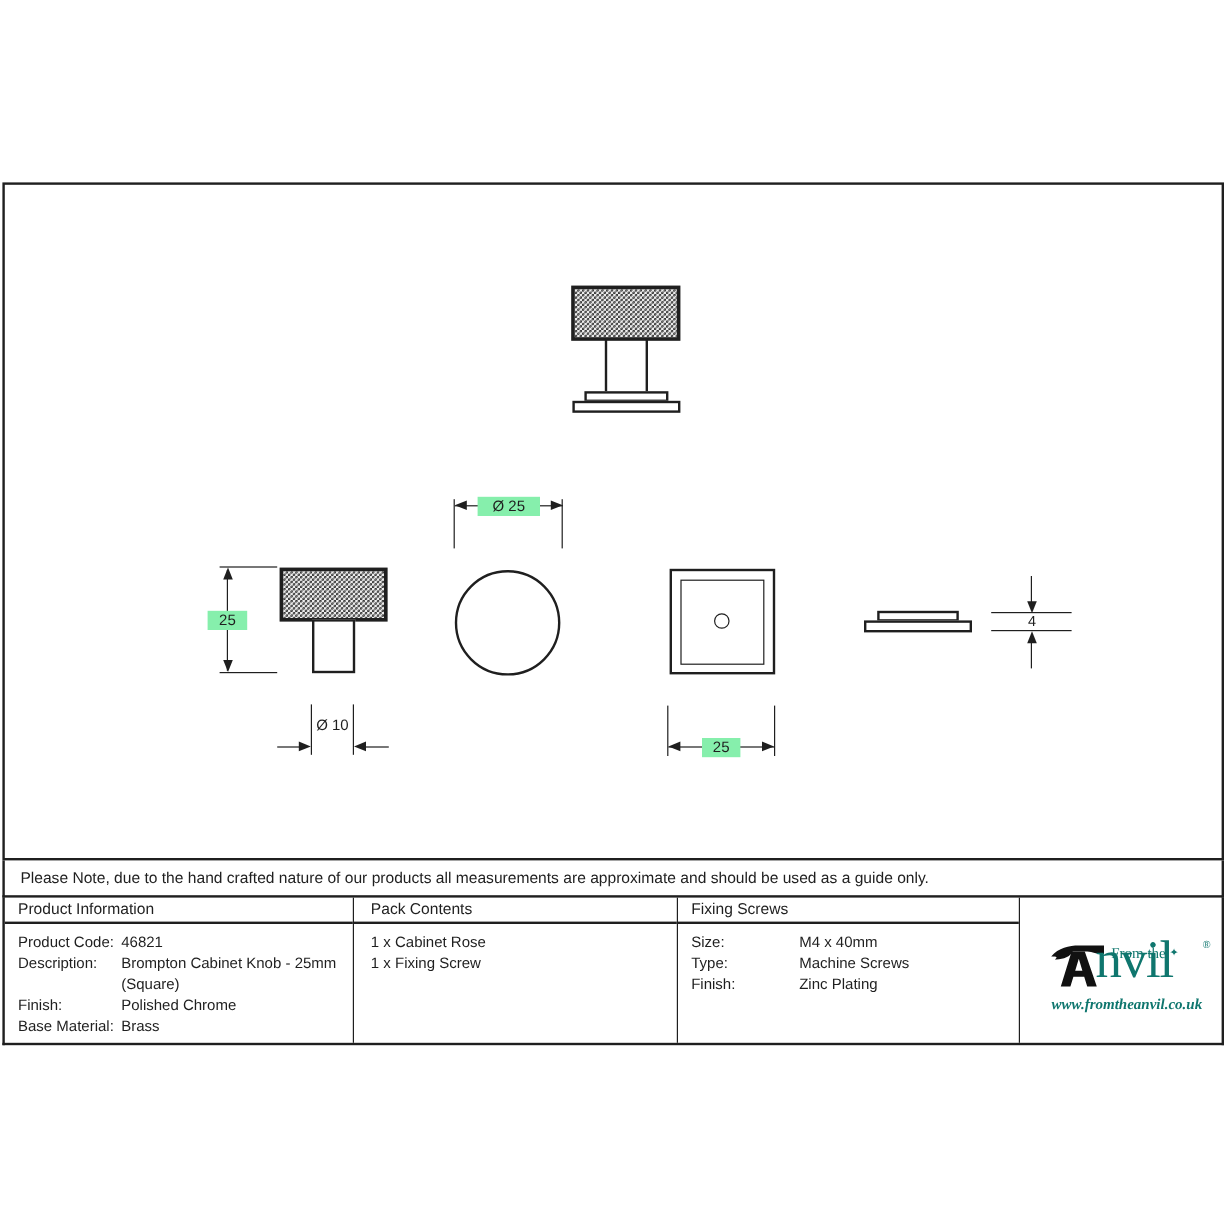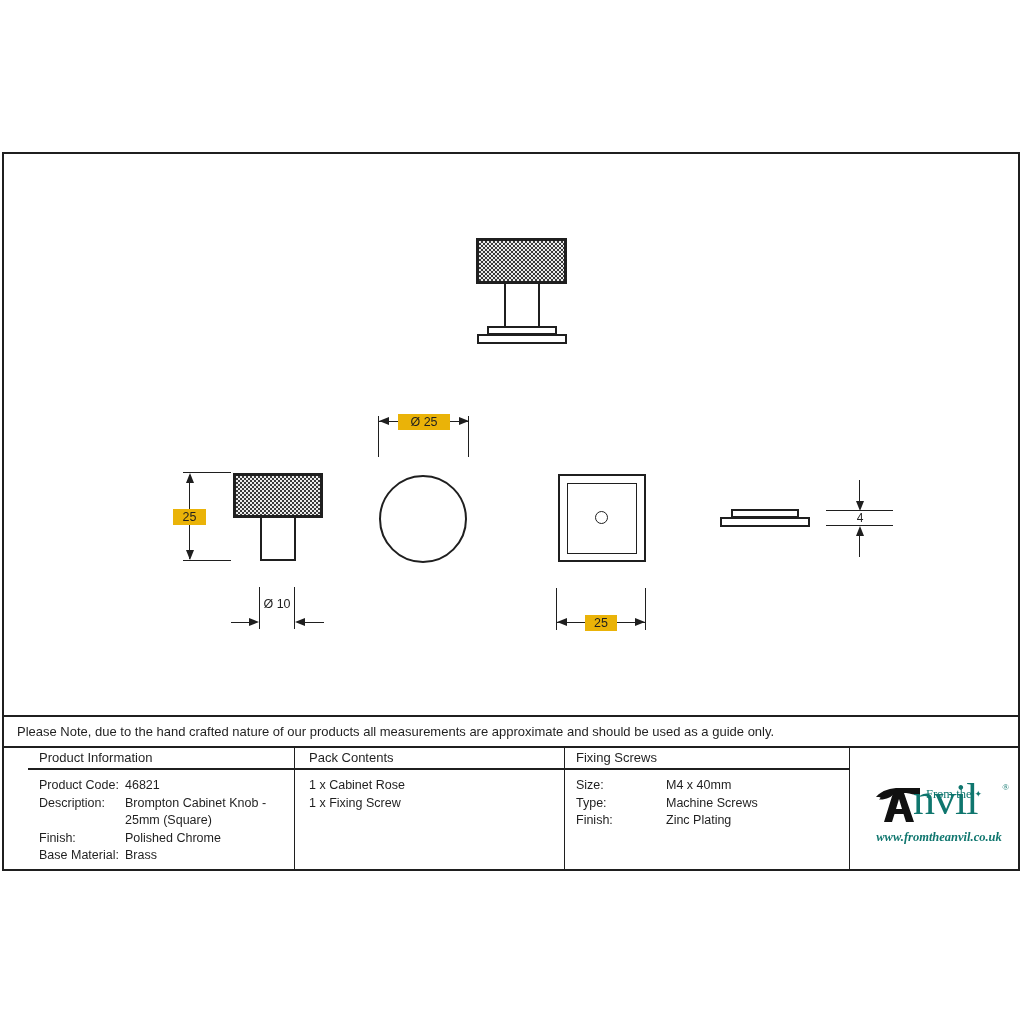--- a/index.html
+++ b/index.html
@@ -20,21 +20,21 @@
   .kv3{display:grid;grid-template-columns:90px 1fr;align-items:start;}
   
   .hline{border-top:1.3px solid #1f1f1f;height:0;}
   .vline{border-left:1.3px solid #1f1f1f;width:0;}
   .outline{border:2px solid #1f1f1f;background:#fff;}
   .knurl{border:3px solid #1f1f1f;background-color:#ececec;
     background-image:
       linear-gradient(45deg,#3a3a3a 25%,transparent 25%,transparent 75%,#3a3a3a 75%),
       linear-gradient(45deg,#3a3a3a 25%,transparent 25%,transparent 75%,#3a3a3a 75%);
     background-position:0 0,2px 2px;background-size:4px 4px;}
-  .dimtext{font-size:12.5px;line-height:16px;text-align:center;background:#eab308;}
+  .dimtext{font-size:12.5px;line-height:16px;text-align:center;background:#86efac;}
   .dimtext-open{font-size:12.5px;line-height:16px;text-align:center;}
   .arr{width:0;height:0;}
   .arr-up{border-left:4px solid transparent;border-right:4px solid transparent;border-bottom:10px solid #1f1f1f;}
   .arr-down{border-left:4px solid transparent;border-right:4px solid transparent;border-top:10px solid #1f1f1f;}
   .arr-left{border-top:4px solid transparent;border-bottom:4px solid transparent;border-right:10px solid #1f1f1f;}
   .arr-right{border-top:4px solid transparent;border-bottom:4px solid transparent;border-left:10px solid #1f1f1f;}
   
   .logo{font-family:"Liberation Serif",serif;color:#0f766e;}
   .logo .nvil{position:absolute;left:40px;top:-8px;font-size:44px;line-height:44px;letter-spacing:-1px;}
   .logo .fromthe{position:absolute;left:53px;top:1px;font-size:12.5px;white-space:nowrap;}
@@ -108,21 +108,21 @@
   <div class="abs arr arr-up" style="left:856px;top:526px;"></div>
   <div class="abs dimtext-open" style="left:852px;top:511px;width:16px;font-size:12px;line-height:14px;">4</div>
 </div>
 
 <div class="abs note-box" style="left:2px;top:717px;width:1018px;height:31px;">
   <span>Please Note, due to the hand crafted nature of our products all measurements are approximate and should be used as a guide only.</span>
 </div>
 
 <div class="abs table-box" style="left:2px;top:748px;width:1018px;height:123px;">
 
-  <div class="cell" style="left:0;width:290px;padding-left:24px;">
+  <div class="cell" style="left:0;width:290px;">
     <div class="cell-header">Product Information</div>
     <div class="cell-body">
       <div class="kv">
         <span>Product Code:</span>
         <span>46821</span>
       </div>
       <div class="kv">
         <span>Description:</span>
         <span style="max-width:182px;">Brompton Cabinet Knob - 25mm (Square)</span>
       </div>

